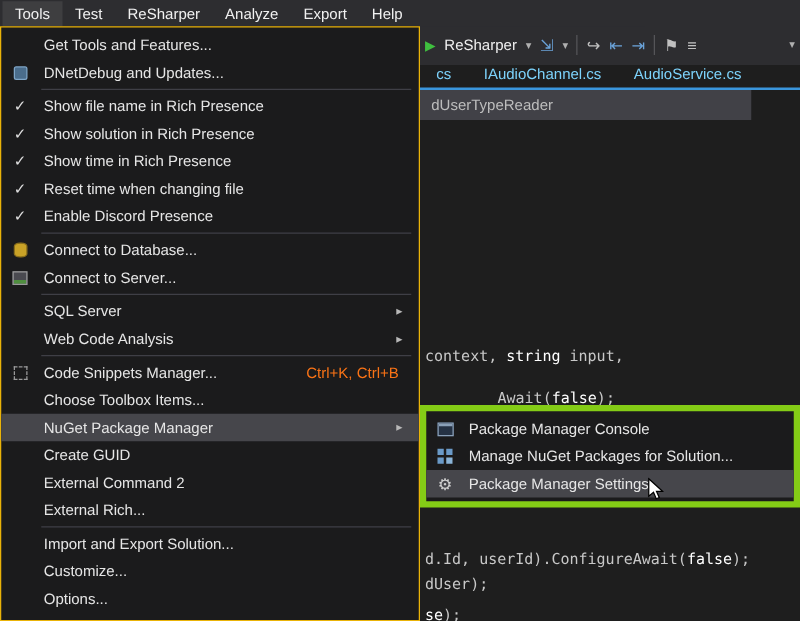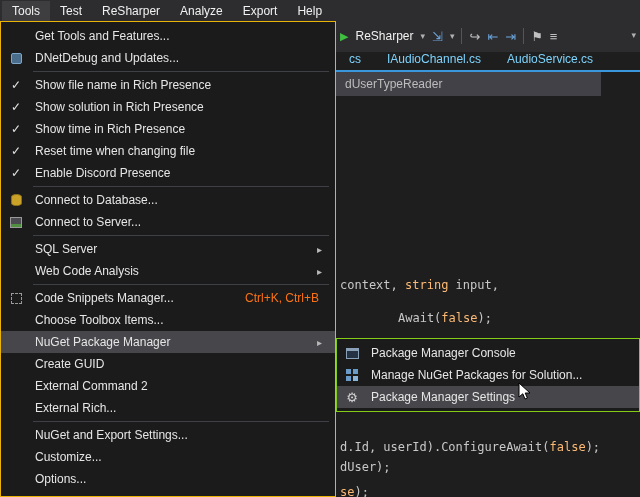--- a/index.html
+++ b/index.html
@@ -20,34 +20,34 @@
   .tico{font-size:13px;color:#c0c0c0}
   .tico.blue{color:#6aa2d8}
   .overflow{position:absolute;right:4px;top:30px;color:#b0b0b0;font-size:9px}
 
   
   .tabbar{position:absolute;left:336px;top:52px;width:304px;height:18px;display:flex;align-items:flex-start;color:#7dd3fc}
   .tab{padding:0 13px;white-space:nowrap}
   .tabline{position:absolute;left:336px;top:70px;width:304px;height:2px;background:#3a96dd}
   .breadcrumb{position:absolute;left:336px;top:72px;width:265px;height:24px;background:#414147;line-height:24px;padding-left:9px;color:#bdbdbd}
   .code{position:absolute;font-family:"DejaVu Sans Mono",monospace;font-size:12px;color:#c8c8c8;white-space:pre}
-  .kw{color:#fdba74}
+  .kw{color:#ffffff}
 
   
   .menu{position:absolute;left:0;top:21px;width:336px;height:476px;background:#1b1b1c;border:1px solid #eab308;padding:3px 0;z-index:10}
   .mi{height:22px;display:flex;align-items:center;color:#e6e6e6}
   .mi.hl{background:#46464b}
   .gut{flex:0 0 30px;display:flex;align-items:center;justify-content:center;color:#e0e0e0;font-size:12px}
   .lbl{flex:1;padding-left:4px;white-space:nowrap}
   .sc{padding-right:16px;color:#f97316;white-space:nowrap}
   .arr{width:18px;color:#b8b8b8;font-size:10px}
   .sep{height:1px;background:#3f3f46;margin:2px 6px 2px 32px}
 
   
-  .submenu{position:absolute;left:336px;top:338px;width:304px;background:#1b1b1c;border:1px solid #84cc16;padding:3px 0;z-index:11}
+  .submenu{position:absolute;left:336px;top:324px;width:304px;background:#1b1b1c;border:5px solid #84cc16;padding:3px 0;z-index:11}
 
   
   .ic{display:inline-block}
   .ic-ext{width:11px;height:11px;background:#4a6d8c;border:1px solid #7fa6c8;border-radius:2px}
   .ic-db{width:11px;height:12px;background:#c9a227;border:1px solid #8a6f1c;border-radius:5px/3px}
   .ic-srv{width:12px;height:11px;background:#4a4a50;border:1px solid #9a9a9a;box-shadow:inset 0 -3px 0 #4f8f3f}
   .ic-snip{width:11px;height:11px;border:1px dashed #9a9a9a}
   .ic-console{width:13px;height:11px;background:#253244;border:1px solid #8aa0b8;box-shadow:inset 0 2px 0 #8aa0b8}
   .ic-pkgs{width:12px;height:12px;background:
     linear-gradient(#6a9ac8,#6a9ac8) no-repeat 0 0/5px 5px,
@@ -187,21 +187,21 @@
         <span class="gut"></span>
         <span class="lbl">External Command 2</span>
       </div>
     <div class="mi">
         <span class="gut"></span>
         <span class="lbl">External Rich...</span>
       </div>
     <div class="sep"></div>
     <div class="mi">
         <span class="gut"></span>
-        <span class="lbl">NuGet and Export Settings...</span>
+        <span class="lbl">Import and Export Solution...</span>
       </div>
     <div class="mi">
         <span class="gut"></span>
         <span class="lbl">Customize...</span>
       </div>
     <div class="mi">
         <span class="gut"></span>
         <span class="lbl">Options...</span>
       </div>
   </div>

